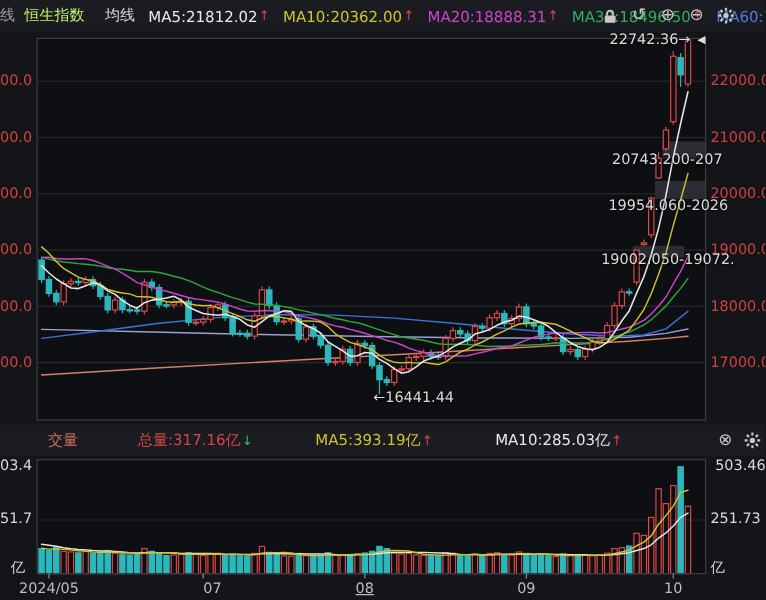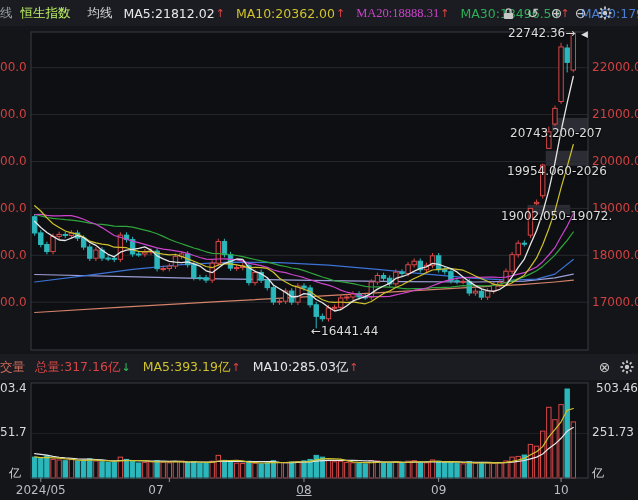--- a/index.html
+++ b/index.html
@@ -10,21 +10,21 @@
   #top-bar{left:0;top:0;width:638px;height:26px;background:#1a1c21;display:flex;align-items:center;
            font-size:12.5px;color:#cfcfcf;white-space:nowrap;}
   #top-bar .seg{margin-right:11px;display:inline-flex;align-items:center;}
   .arrow-up{color:#e04545;font-size:11px;margin-left:1px;}
   .arrow-dn{color:#2fbf5f;font-size:11px;margin-left:1px;}
   #top-icons{position:absolute;right:26px;top:0;height:26px;display:flex;align-items:center;gap:9px;color:#c8c8c8;}
   #top-icons .ticon{width:15px;height:15px;display:inline-flex;align-items:center;justify-content:center;font-size:14px;cursor:pointer;}
   
   #vol-bar{left:0;top:354px;width:638px;height:26px;background:#1a1c21;display:flex;align-items:center;
            font-size:12.5px;white-space:nowrap;}
-  #vol-bar .seg{margin-right:12px;display:inline-flex;align-items:center;}
+  #vol-bar .seg{margin-right:12px;display:inline-flex;align-items:center;padding-left:40px;}
   #vol-icons{position:absolute;right:4px;top:354px;height:26px;display:flex;align-items:center;gap:7px;color:#c8c8c8;}
   #vol-icons .ticon{width:15px;height:15px;display:inline-flex;align-items:center;justify-content:center;font-size:14px;cursor:pointer;}
   
   .ylab{position:absolute;left:592px;width:46px;font-size:12px;color:#d04040;font-weight:500;}
   .ylab-left{position:absolute;left:0;width:27px;font-size:12px;color:#d04040;font-weight:500;text-align:right;overflow:hidden;}
   .vlab{position:absolute;left:592px;width:46px;font-size:12px;color:#d9dadd;}
   .vlab-left{position:absolute;left:0;width:27px;font-size:12px;color:#d9dadd;text-align:right;overflow:hidden;}
   .unit{position:absolute;font-size:12px;color:#d9dadd;}
   .xlab{position:absolute;top:483px;font-size:12px;color:#b9bdc4;transform:translateX(-50%);}
   
@@ -42,21 +42,21 @@
     <span class="seg" style="color:#d8d8d8;margin-left:6px;">均线</span>
     <span class="seg">
       <span style="color:#e8e8e8;">MA5:21812.02</span>
       <span class="arrow-up">↑</span>
     </span>
     <span class="seg">
       <span style="color:#cfc22c;">MA10:20362.00</span>
       <span class="arrow-up">↑</span>
     </span>
     <span class="seg">
-      <span style="color:#cc44cc;font-family:Liberation Serif, serif;">MA20:18888.31</span>
+      <span style="color:#cc44cc;">MA20:18888.31</span>
       <span class="arrow-up">↑</span>
     </span>
     <span class="seg">
       <span style="color:#2fae58;">MA30:18496.50</span>
       <span class="arrow-up">↑</span>
     </span>
     <span class="seg">
       <span style="color:#4a7fd4;">MA60:17911.2</span>
     </span>
   </div>
@@ -466,18 +466,18 @@
 
   <div class="vlab" style="top:381px;text-align:right;">503.46</div>
   <div class="vlab" style="top:425px;">251.73</div>
   <div class="unit" style="left:592px;top:465px;">亿</div>
   <div class="vlab-left" style="top:381px;">03.46</div>
   <div class="vlab-left" style="top:425px;">51.73</div>
   <div class="unit" style="left:9px;top:465px;">亿</div>
 
   <div id="xlabels">
       <div class="xlab" style="left: 40.7934px;">2024/05</div>
-      <div class="xlab" style="left: 156px;">07</div>
+      <div class="xlab" style="left: 177px;">07</div>
       <div class="xlab" style="left: 303.991px; text-decoration: underline;">08</div>
       <div class="xlab" style="left: 438.651px;">09</div>
       <div class="xlab" style="left: 561.068px;">10</div>
     </div>
 </div>
 
 </body></html>

